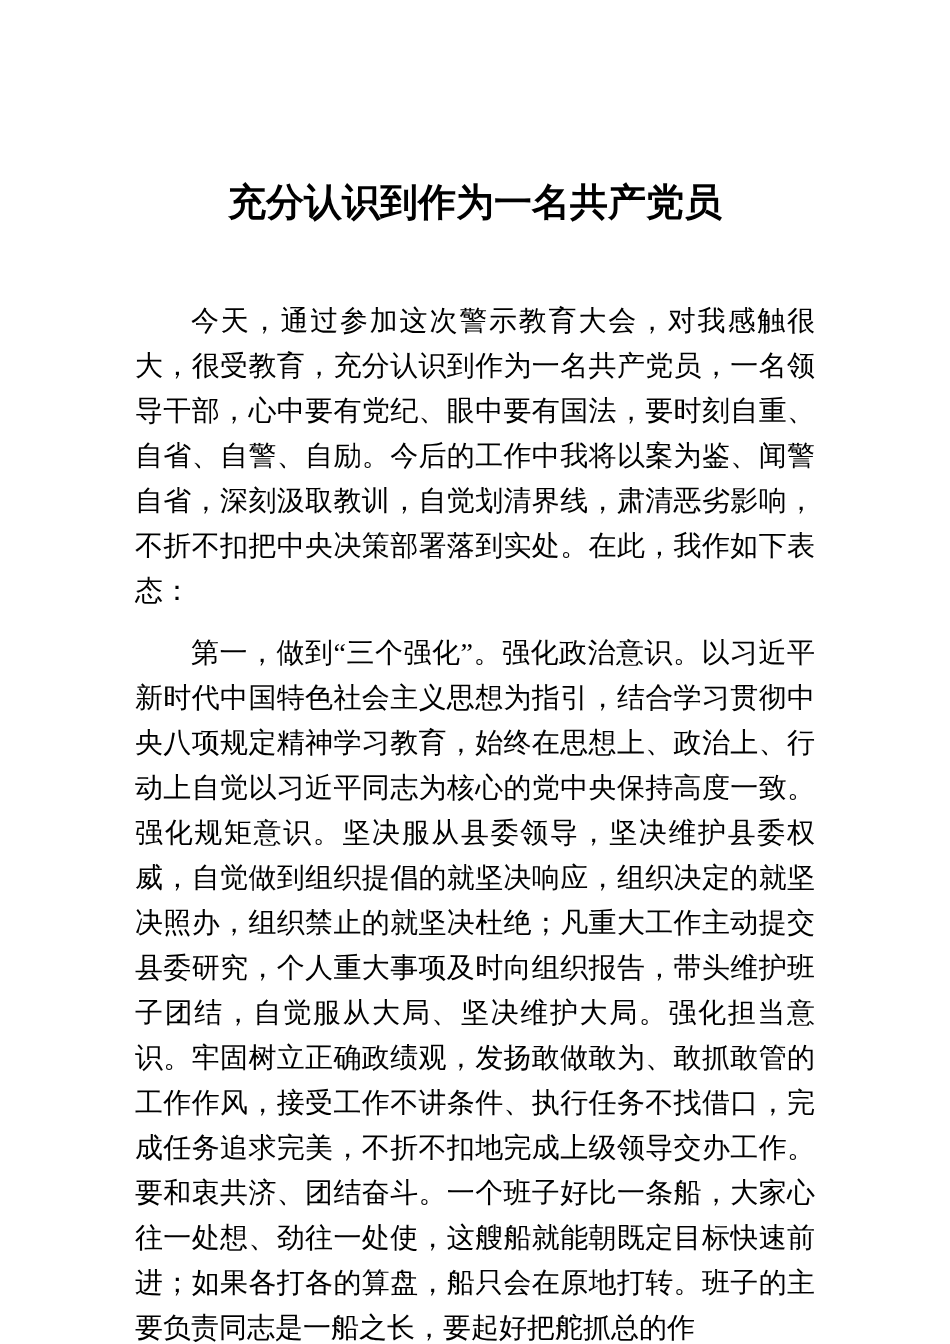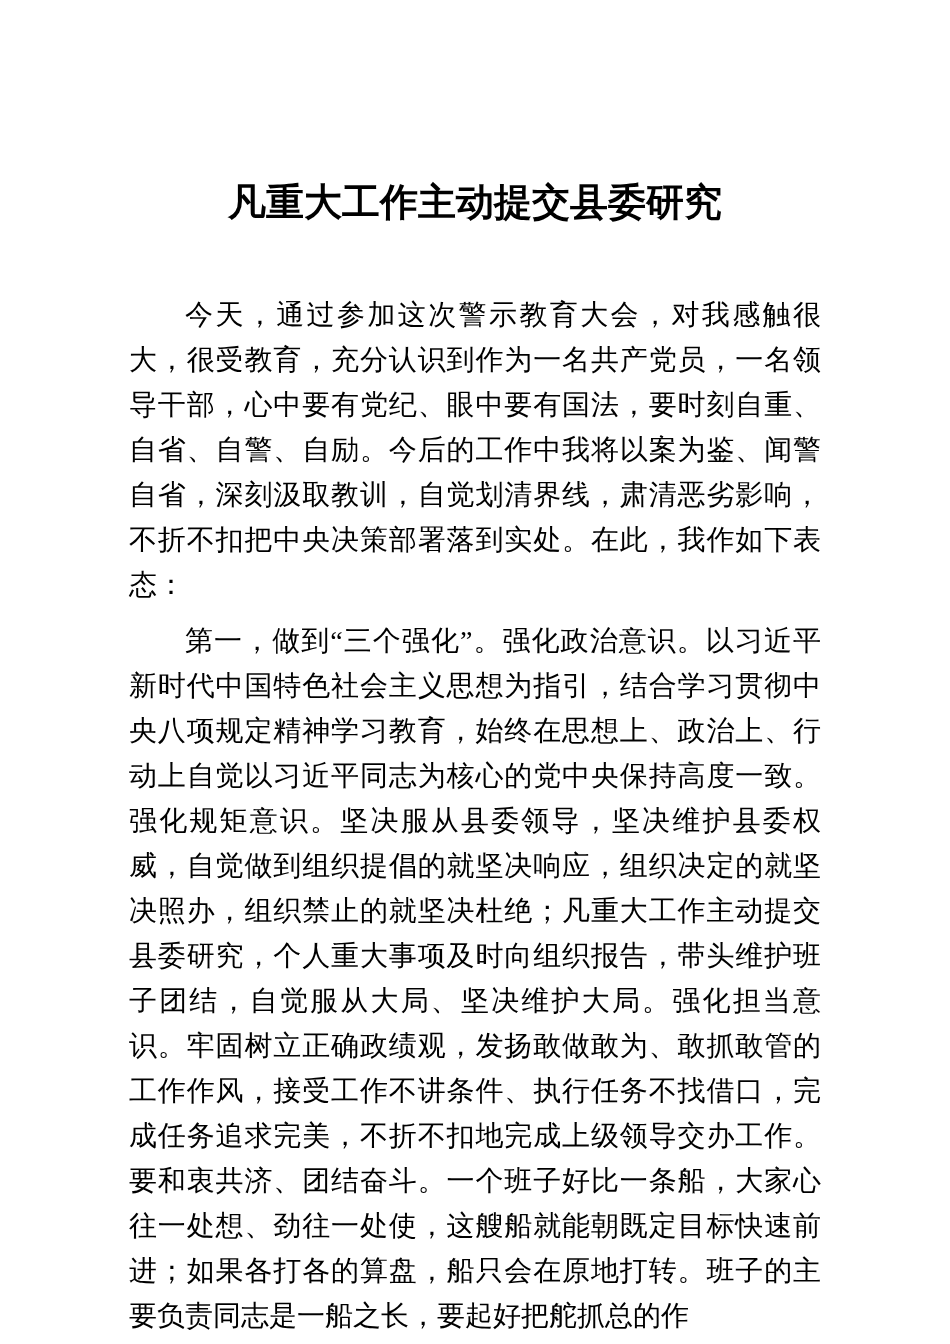--- a/index.html
+++ b/index.html
@@ -35,31 +35,31 @@
     top: 281px;
     left: 118px;
     width: 714px;
     font-size: 28px;
     line-height: 45px;
     text-align: justify;
     color: #000000;
     font-family: "Liberation Serif", serif;
   }
   .doc-body p {
-    margin: 11px;
+    margin: 17px;
     padding: 0;
     text-indent: 2em;
   }
   .bold-lead {
     font-weight: normal;
   }
 </style>
 </head>
 <body>
 
 <div class="page">
-  <h1 class="doc-title">凡重大工作主动提交县委研究</h1>
+  <h1 class="doc-title">充分认识到作为一名共产党员</h1>
 
   <div class="doc-body">
     <p><span>今天，通过参加这次警示教育大会，对我感触很大，很受教育，充分认识到作为一名共产党员，一名领导干部，心中要有党纪、眼中要有国法，要时刻自重、自省、自警、自励。今后的工作中我将以案为鉴、闻警自省，深刻汲取教训，自觉划清界线，肃清恶劣影响，不折不扣把中央决策部署落到实处。在此，我作如下表态：</span></p>
     <p><span class="bold-lead">第一，做到“三个强化”。</span><span>强化政治意识。以习近平新时代中国特色社会主义思想为指引，结合学习贯彻中央八项规定精神学习教育，始终在思想上、政治上、行动上自觉以习近平同志为核心的党中央保持高度一致。强化规矩意识。坚决服从县委领导，坚决维护县委权威，自觉做到组织提倡的就坚决响应，组织决定的就坚决照办，组织禁止的就坚决杜绝；凡重大工作主动提交县委研究，个人重大事项及时向组织报告，带头维护班子团结，自觉服从大局、坚决维护大局。强化担当意识。牢固树立正确政绩观，发扬敢做敢为、敢抓敢管的工作作风，接受工作不讲条件、执行任务不找借口，完成任务追求完美，不折不扣地完成上级领导交办工作。要和衷共济、团结奋斗。一个班子好比一条船，大家心往一处想、劲往一处使，这艘船就能朝既定目标快速前进；如果各打各的算盘，船只会在原地打转。班子的主要负责同志是一船之长，要起好把舵抓总的作</span></p>
   </div>
 </div>
 
 </body></html>

